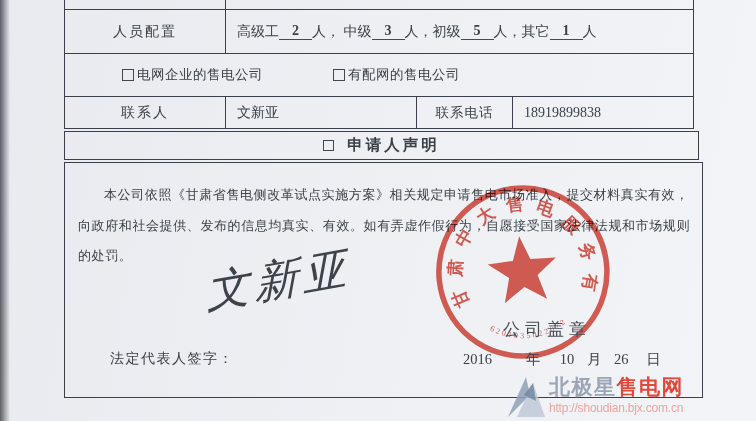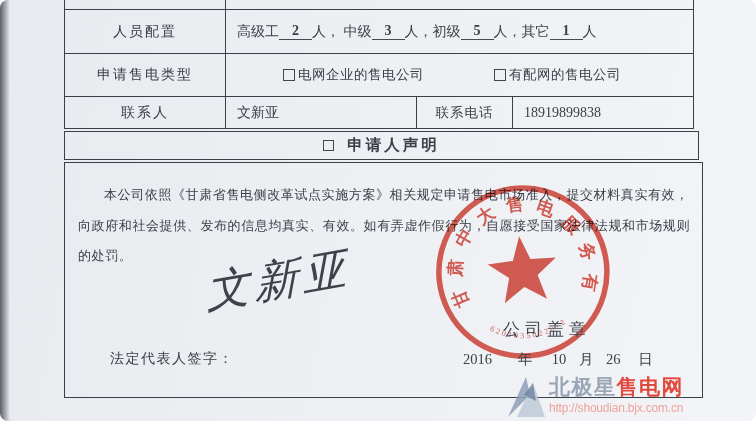--- a/index.html
+++ b/index.html
@@ -1,21 +1,20 @@
 <!DOCTYPE html>
 <html><head>
 <meta charset="utf-8">
 <style>
   html,body{margin:0;padding:0;}
   .sheet{
     position:relative;width:756px;height:421px;overflow:hidden;
     background:linear-gradient(100deg,#e8eaef 0%,#eef0f4 55%,#f3f4f7 100%);
     font-family:"Liberation Serif","DejaVu Serif",serif;
     color:#3a4047;
-    border-radius:8px;
   }
   .edge{position:absolute;left:0;top:0;width:10px;height:100%;z-index:9;
     background:linear-gradient(to right,rgba(56,60,68,.8),rgba(56,60,68,0));}
   
   .tbl{position:absolute;left:64px;top:-36px;width:628px;border:1.6px solid #3a4049;box-sizing:content-box;}
   .trow{display:flex;border-top:1.4px solid #3a4049;box-sizing:border-box;}
   .trow.first{border-top:none;}
   .h44{height:44px}.h43{height:43px}.h32{height:32px}
   .lblcell{flex:0 0 161px;display:flex;align-items:center;justify-content:center;
     border-right:1.4px solid #3a4049;font-size:14px;letter-spacing:2px;box-sizing:border-box;}
@@ -38,21 +37,21 @@
   .para{position:absolute;left:13px;top:17px;width:612px;font-size:13px;line-height:30.5px;
     text-indent:2em;letter-spacing:.6px;color:#3b4148;}
   .sig-label{position:absolute;left:45px;top:139px;font-size:14px;letter-spacing:1.5px;margin-top:48px;}
   .sig{position:absolute;left:140px;top:88px;font-size:44px;font-style:italic;color:#2f353c;
     transform:rotate(-10deg) skewX(-7deg);letter-spacing:5px;opacity:.92;white-space:nowrap;}
   .seal{position:absolute;left:368px;top:17px;width:180px;height:186px;opacity:.82;
     mix-blend-mode:multiply;transform:rotate(-6deg);}
   .seal-caption{position:absolute;left:438px;top:155px;font-size:17px;letter-spacing:5px;color:#454b53;}
   .date{position:absolute;left:398px;top:187px;font-size:14.5px;color:#3b4148;white-space:nowrap;}
   .date span{display:inline-block;}
-  .d-year{margin-right:22px;} .d-yu{margin-right:16px;} .d-month{margin-right:9px;}
+  .d-year{margin-right:30px;} .d-yu{margin-right:16px;} .d-month{margin-right:9px;}
   .d-mu{margin-right:9px;} .d-day{margin-right:14px;}
   
   .wm{position:absolute;left:502px;top:345px;display:flex;align-items:flex-start;z-index:7;
     font-family:"Liberation Sans","DejaVu Sans",sans-serif;margin-top:28px;}
   .wm-logo{width:46px;height:50px;margin-right:1px;flex:0 0 auto;}
   .wm-brand{font-size:21px;font-weight:bold;letter-spacing:1.5px;line-height:27px;white-space:nowrap;}
   .wm-gray{color:#9aa6b6;} .wm-red{color:#e0493c;}
   .wm-url{font-size:12px;color:#efa39b;letter-spacing:-.2px;margin-top:1px;}
 </style>
 </head>
@@ -74,21 +73,20 @@
           <span class="seg">人， 中级</span>
           <span class="seg uline">3</span>
           <span class="seg">人，初级</span>
           <span class="seg uline">5</span>
           <span class="seg">人，其它</span>
           <span class="seg uline">1</span>
           <span class="seg">人</span>
         </div>
     </div>
     <div class="trow h43">
-      <div class="lblcell">申请售电类型</div>
       <div class="valcell">
           <span class="opt">
             <span class="cbx"></span>
             <span>电网企业的售电公司</span>
           </span>
           <span class="opt">
             <span class="cbx"></span>
             <span>有配网的售电公司</span>
           </span>
         </div>

